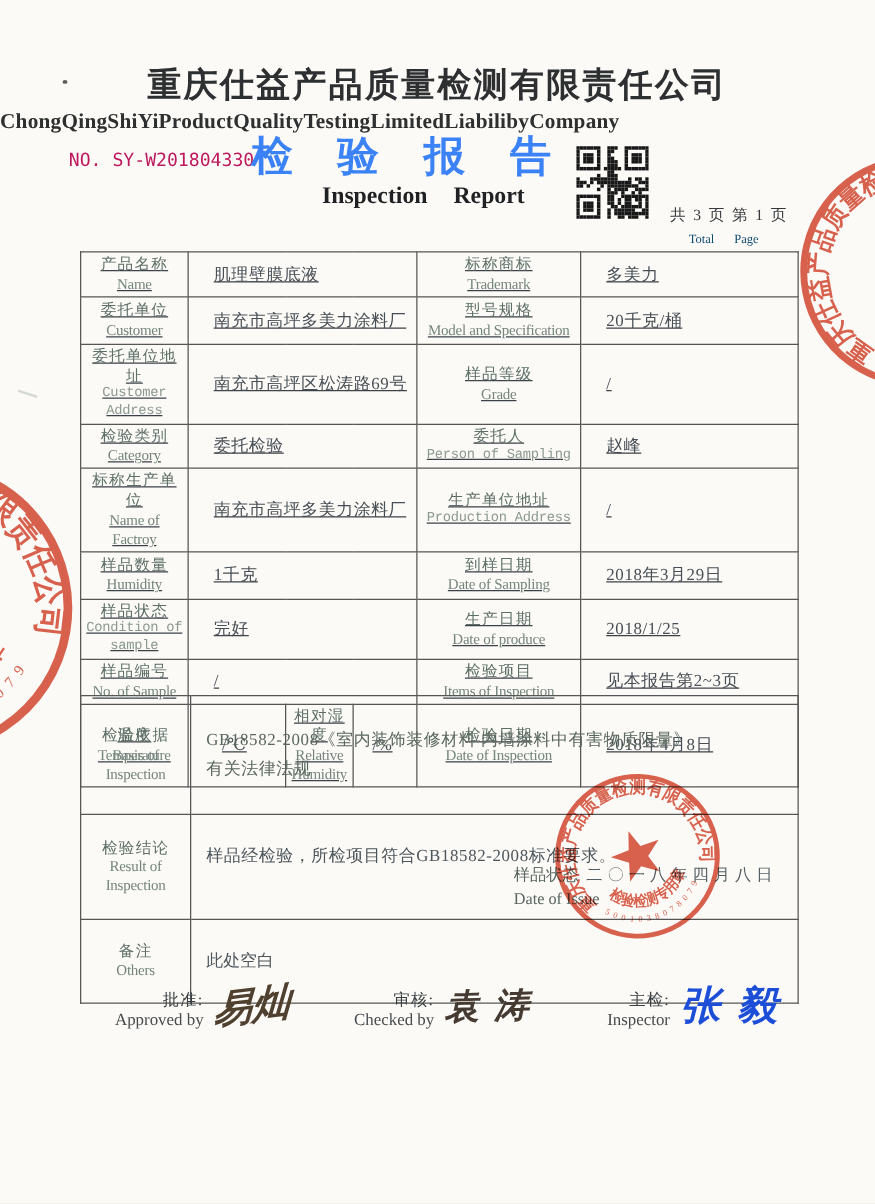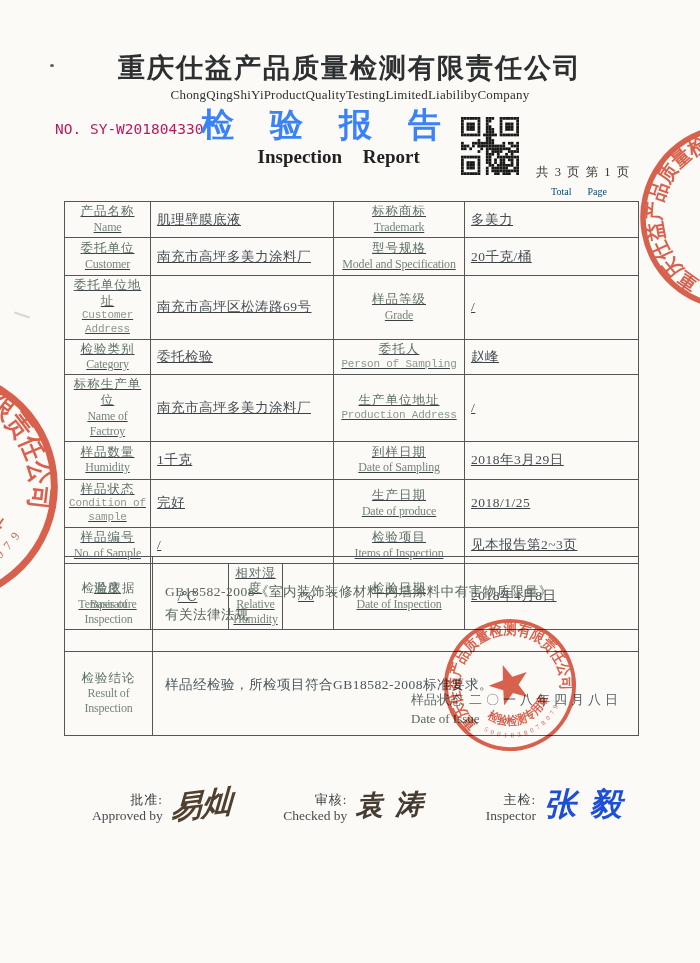--- a/index.html
+++ b/index.html
@@ -5,22 +5,22 @@
   html,body{margin:0;padding:0;background:#e8e6e0;}
   .page{
     position:relative;width:700px;height:963px;margin:0 auto;
     background:#fbfaf6;overflow:hidden;
     font-family:"Liberation Serif","DejaVu Serif",serif;color:#3c4146;
   }
   
   .company-cn{position:absolute;top:50px;left:0;width:100%;text-align:center;
     font-family:"Liberation Sans","DejaVu Sans",sans-serif;font-weight:bold;
     font-size:27px;letter-spacing:2px;color:#2d2f30;}
-  .company-en{position:absolute;top:87px;left:0;width:100%;text-align:center;
-    font-weight:normal;font-size:13px;color:#2e3030;letter-spacing:.2px;}
+  .company-en{position:absolute;top:87px;left:0;width:100%;text-align:left;
+    font-weight:bold;font-size:17px;color:#2e3030;letter-spacing:.2px;}
   .report-no{position:absolute;top:121px;left:55px;
     font-family:"DejaVu Sans Mono","Liberation Mono",monospace;font-size:14.5px;color:#be185d;}
   .title-cn{position:absolute;top:103px;left:50%;transform:translateX(-54%);
     font-family:Liberation Mono, monospace;font-weight:bold;
     font-size:33px;letter-spacing:36px;color:#3b82f6;white-space:nowrap;}
   .title-en{position:absolute;top:146px;left:50%;transform:translateX(-57%);
     font-weight:bold;font-size:19px;word-spacing:16px;color:#1f2122;white-space:nowrap;}
   .qr{position:absolute;top:116px;left:461px;width:58px;height:60px;fill:#171717;}
   .pagination-cn{position:absolute;top:164px;left:536px;font-size:12.5px;color:#35383a;letter-spacing:1.5px;white-space:nowrap;}
   .pagination-en{position:absolute;top:186px;left:551px;font-size:10px;color:#0c4a6e;display:flex;gap:16px;}
@@ -28,21 +28,21 @@
   table{border-collapse:collapse;position:absolute;table-layout:fixed;}
   .info-table{left:64px;top:201px;width:574px;}
   .section-table{left:64px;top:556px;width:574px;}
   td{border:1px solid #565656;padding:2px 4px;vertical-align:middle;overflow:hidden;}
   .info-table{border:1.5px solid #4a4a4a;text-decoration:underline;}
   .section-table{border:1.5px solid #4a4a4a;}
   .lab{text-align:center;line-height:1.25;}
   .lab .cn{display:block;font-size:12.5px;color:#5e6f68;letter-spacing:1px;}
   .lab .en{display:block;font-size:12px;color:#75857d;letter-spacing:-0.2px;}
   .lab .en.mono{font-family:"Liberation Mono","DejaVu Sans Mono",monospace;font-size:11px;color:#8a988f;}
-  .val{font-size:13.5px;color:#474e54;padding-left:6px;letter-spacing:.5px;}
+  .val{font-size:13.5px;color:#474e54;padding-left:20px;letter-spacing:.5px;}
   .val.center{text-align:center;padding-left:0;}
   .sec-body{vertical-align:top;padding:24px 12px;position:relative;}
   .sec-line{font-size:13.5px;color:#5a675f;letter-spacing:.5px;line-height:1.7;}
   .result-text{font-size:13.5px;color:#4c555a;letter-spacing:.5px;}
   .issue{position:absolute;right:16px;bottom:6px;font-size:13px;color:#5a6661;line-height:1.45;text-align:left;}
   .issue .date{letter-spacing:4px;color:#555f63;margin-left:6px;}
   .others-text{font-size:13.5px;color:#4c555a;}
   
   .signatures{position:absolute;left:64px;top:792px;width:574px;display:flex;justify-content:space-between;align-items:flex-start;}
   .sig-block{display:flex;align-items:flex-start;}
@@ -479,20 +479,29 @@
             <span class="en">Result of Inspection</span>
           </td>
       <td class="sec-body">
         <div class="result-text">样品经检验，所检项目符合GB18582-2008标准要求。</div>
         <div class="issue">
           <div><span>样品状态</span><span class="date">二〇一八年四月八日</span></div>
           <div>Date of  Issue</div>
         </div>
       </td>
     </tr>
+    <tr style="height:53px">
+      <td class="lab">
+            <span class="cn">备注</span>
+            <span class="en">Others</span>
+          </td>
+      <td class="sec-body">
+            <div class="others-text">此处空白</div>
+          </td>
+    </tr>
   </tbody>
     </table>
 
   <div class="signatures">
     <div class="sig-block" style="margin-left:28px;">
       <div class="sig-label">
         <span class="cn">批准:</span>
         <span class="en">Approved by</span>
       </div>
       <span class="sig sig-approved">易灿</span>

